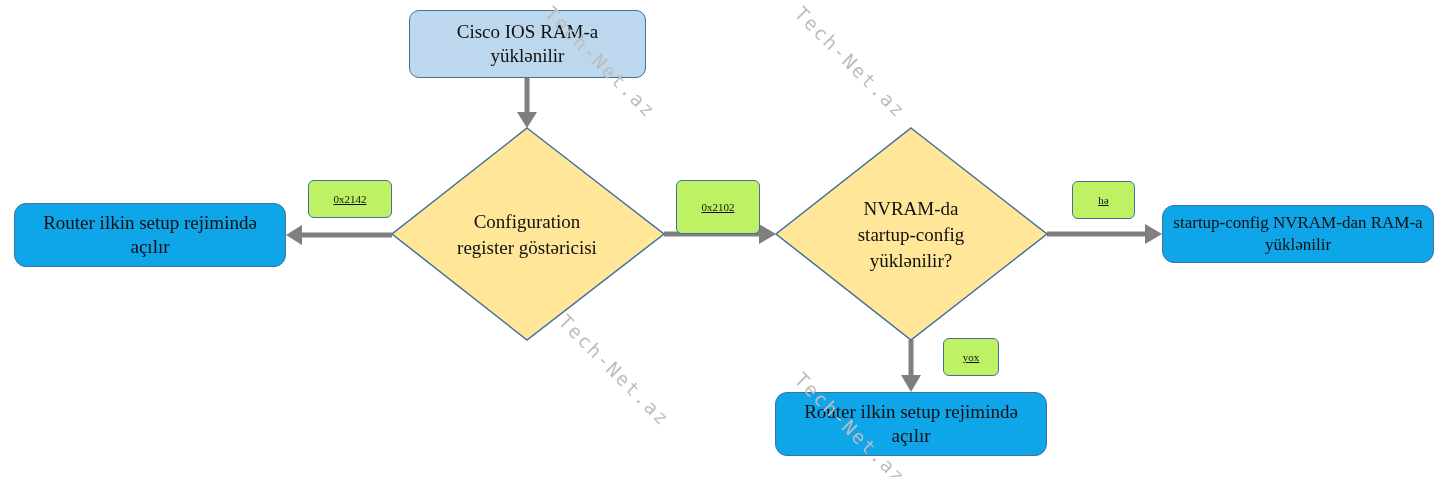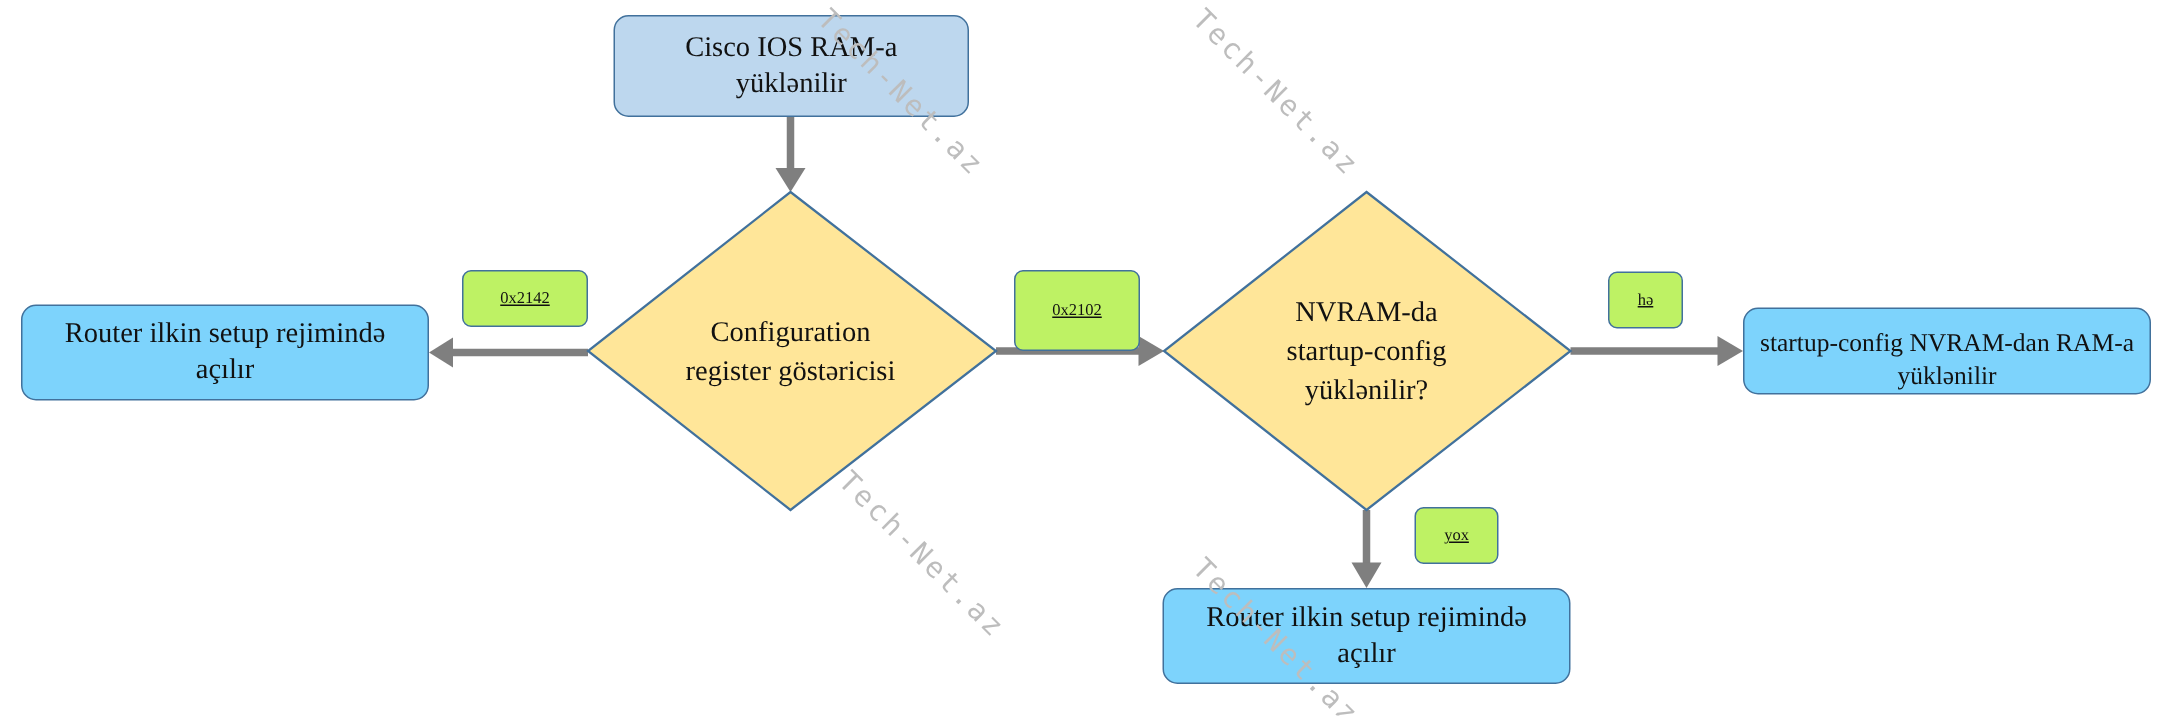--- a/index.html
+++ b/index.html
@@ -3,21 +3,21 @@
   <meta charset="utf-8">
   <style>
     html, body { margin: 0; padding: 0; background: #ffffff; }
     body { width: 1445px; height: 477px; position: relative; overflow: hidden;
            font-family: "Liberation Serif", "DejaVu Serif", serif; color: #111; }
     #canvas { position: absolute; left: 0; top: 0; width: 1445px; height: 477px; }
     .node { position: absolute; box-sizing: border-box; display: flex; align-items: center;
             justify-content: center; text-align: center; border-radius: 10px;
             border: 1.5px solid #41719c; font-size: 19px; line-height: 24px; padding: 0 8px; }
     .blue { background: #bdd7ee; }
-    .green { background: #7dd3fc; border-color: #41719c; }
+    .green { background: #0ea5e9; border-color: #41719c; border-radius: 12px; }
     .label { position: absolute; box-sizing: border-box; display: flex; align-items: center;
              justify-content: center; background: #bef264; border: 1.5px solid #41719c;
              border-radius: 6px; font-size: 11px; text-decoration: underline; }
     .dtext { position: absolute; text-align: center; font-size: 19px; line-height: 26px;
              display: flex; align-items: center; justify-content: center; }
     .wm { position: absolute; font-family: "DejaVu Sans Mono", monospace; font-size: 19px;
           color: #bdbdbd; letter-spacing: 2px; transform: rotate(45deg); transform-origin: left top;
           white-space: nowrap; }
   </style>
 </head>
@@ -54,29 +54,29 @@
 </div>
 
 <div class="dtext" style="left:452px; top:190px; width:150px; height:90px;text-align:center;">Configuration register göstəricisi</div>
 
 <div class="dtext" style="left:836px; top:190px; width:150px; height:90px;">NVRAM-da startup-config yüklənilir?</div>
 
 <div class="node green" style="left:14px; top:203px; width:272px; height:64px;">
   <span>Router ilkin setup rejimində açılır</span>
 </div>
 
-<div class="node green" style="left:1162px; top:205px; width:272px; height:58px; font-size:17px; line-height:22px;align-items:flex-end;">
+<div class="node green" style="left:1162px; top:205px; width:272px; height:58px; font-size:17px; line-height:22px;">
   <span>startup-config NVRAM-dan RAM-a yüklənilir</span>
 </div>
 
 <div class="node green" style="left:775px; top:392px; width:272px; height:64px;">
   <span>Router ilkin setup rejimində açılır</span>
 </div>
 
 <div class="label" style="left:308px; top:180px; width:84px; height:38px;">0x2142</div>
 <div class="label" style="left:676px; top:180px; width:84px; height:54px;">0x2102</div>
-<div class="label" style="left:1072px; top:181px; width:50px; height:38px;">hə</div>
+<div class="label" style="left:1072px; top:181px; width:63px; height:38px;">hə</div>
 <div class="label" style="left:943px; top:338px; width:56px; height:38px;">yox</div>
 
 <div class="wm" style="left:556px; top:2px;">Tech-Net.az</div>
 <div class="wm" style="left:806px; top:2px;">Tech-Net.az</div>
 <div class="wm" style="left:570px; top:310px;">Tech-Net.az</div>
 <div class="wm" style="left:806px; top:368px;">Tech-Net.az</div>
 
 </body></html>

